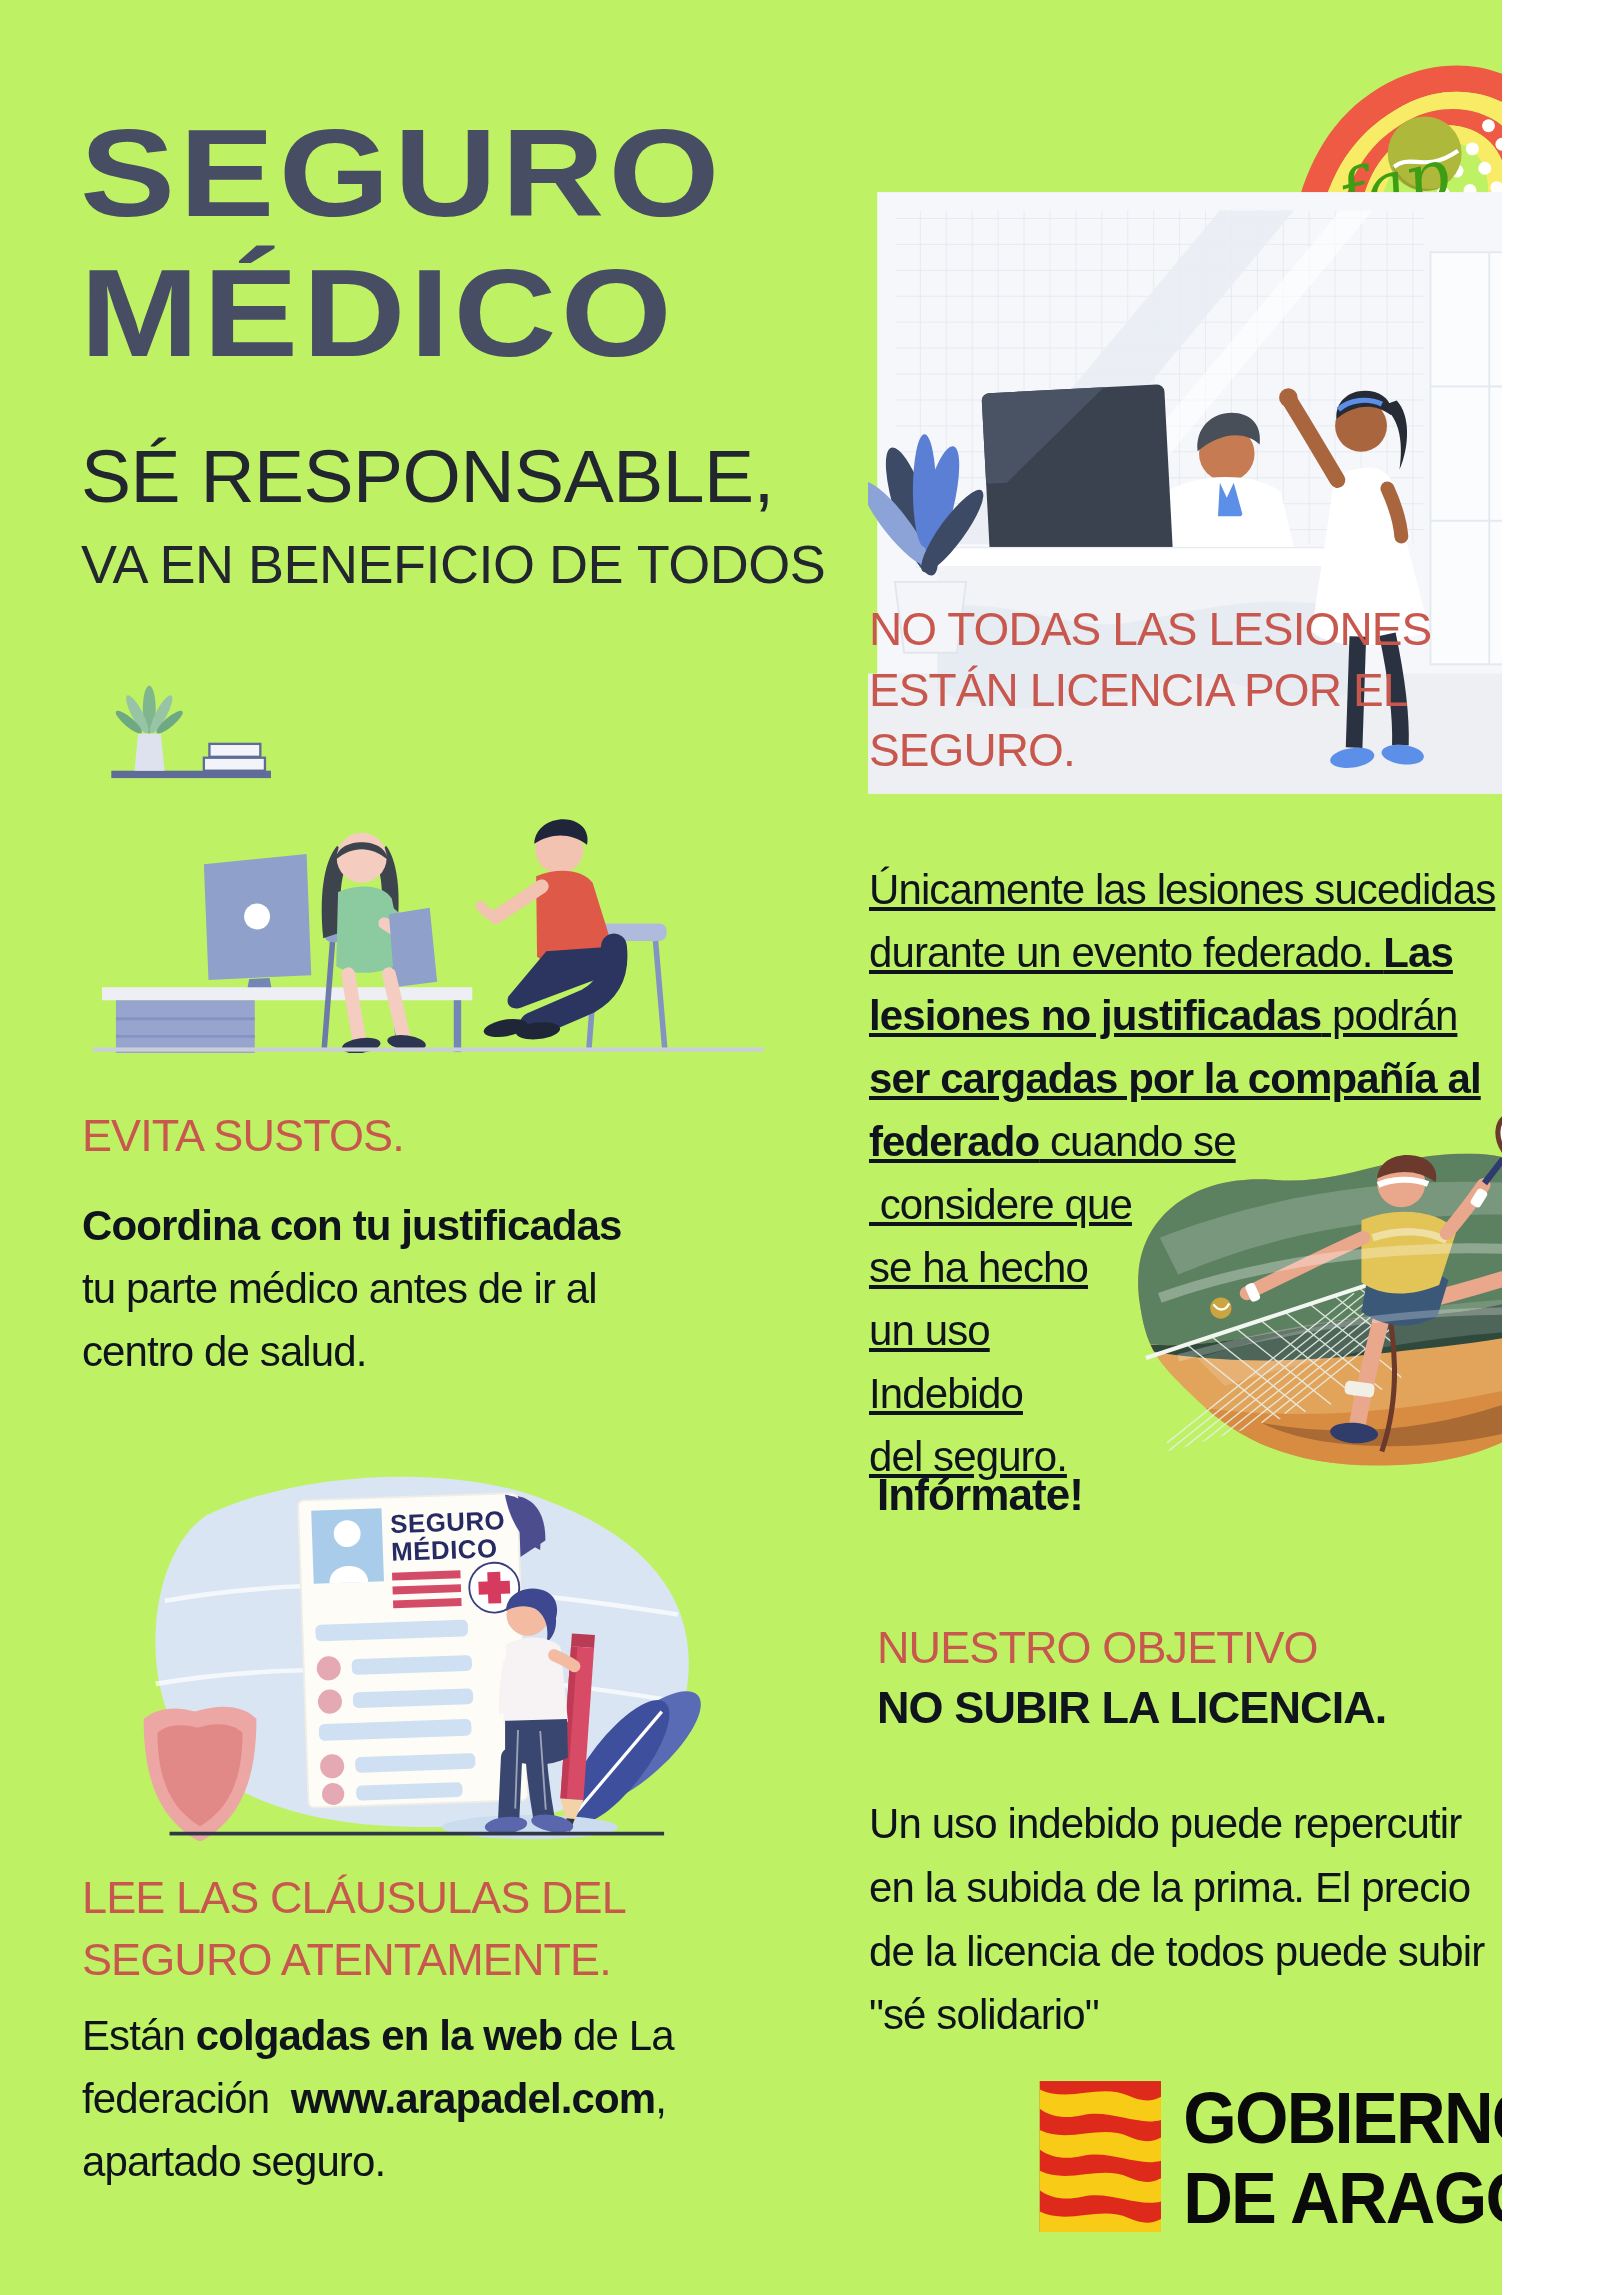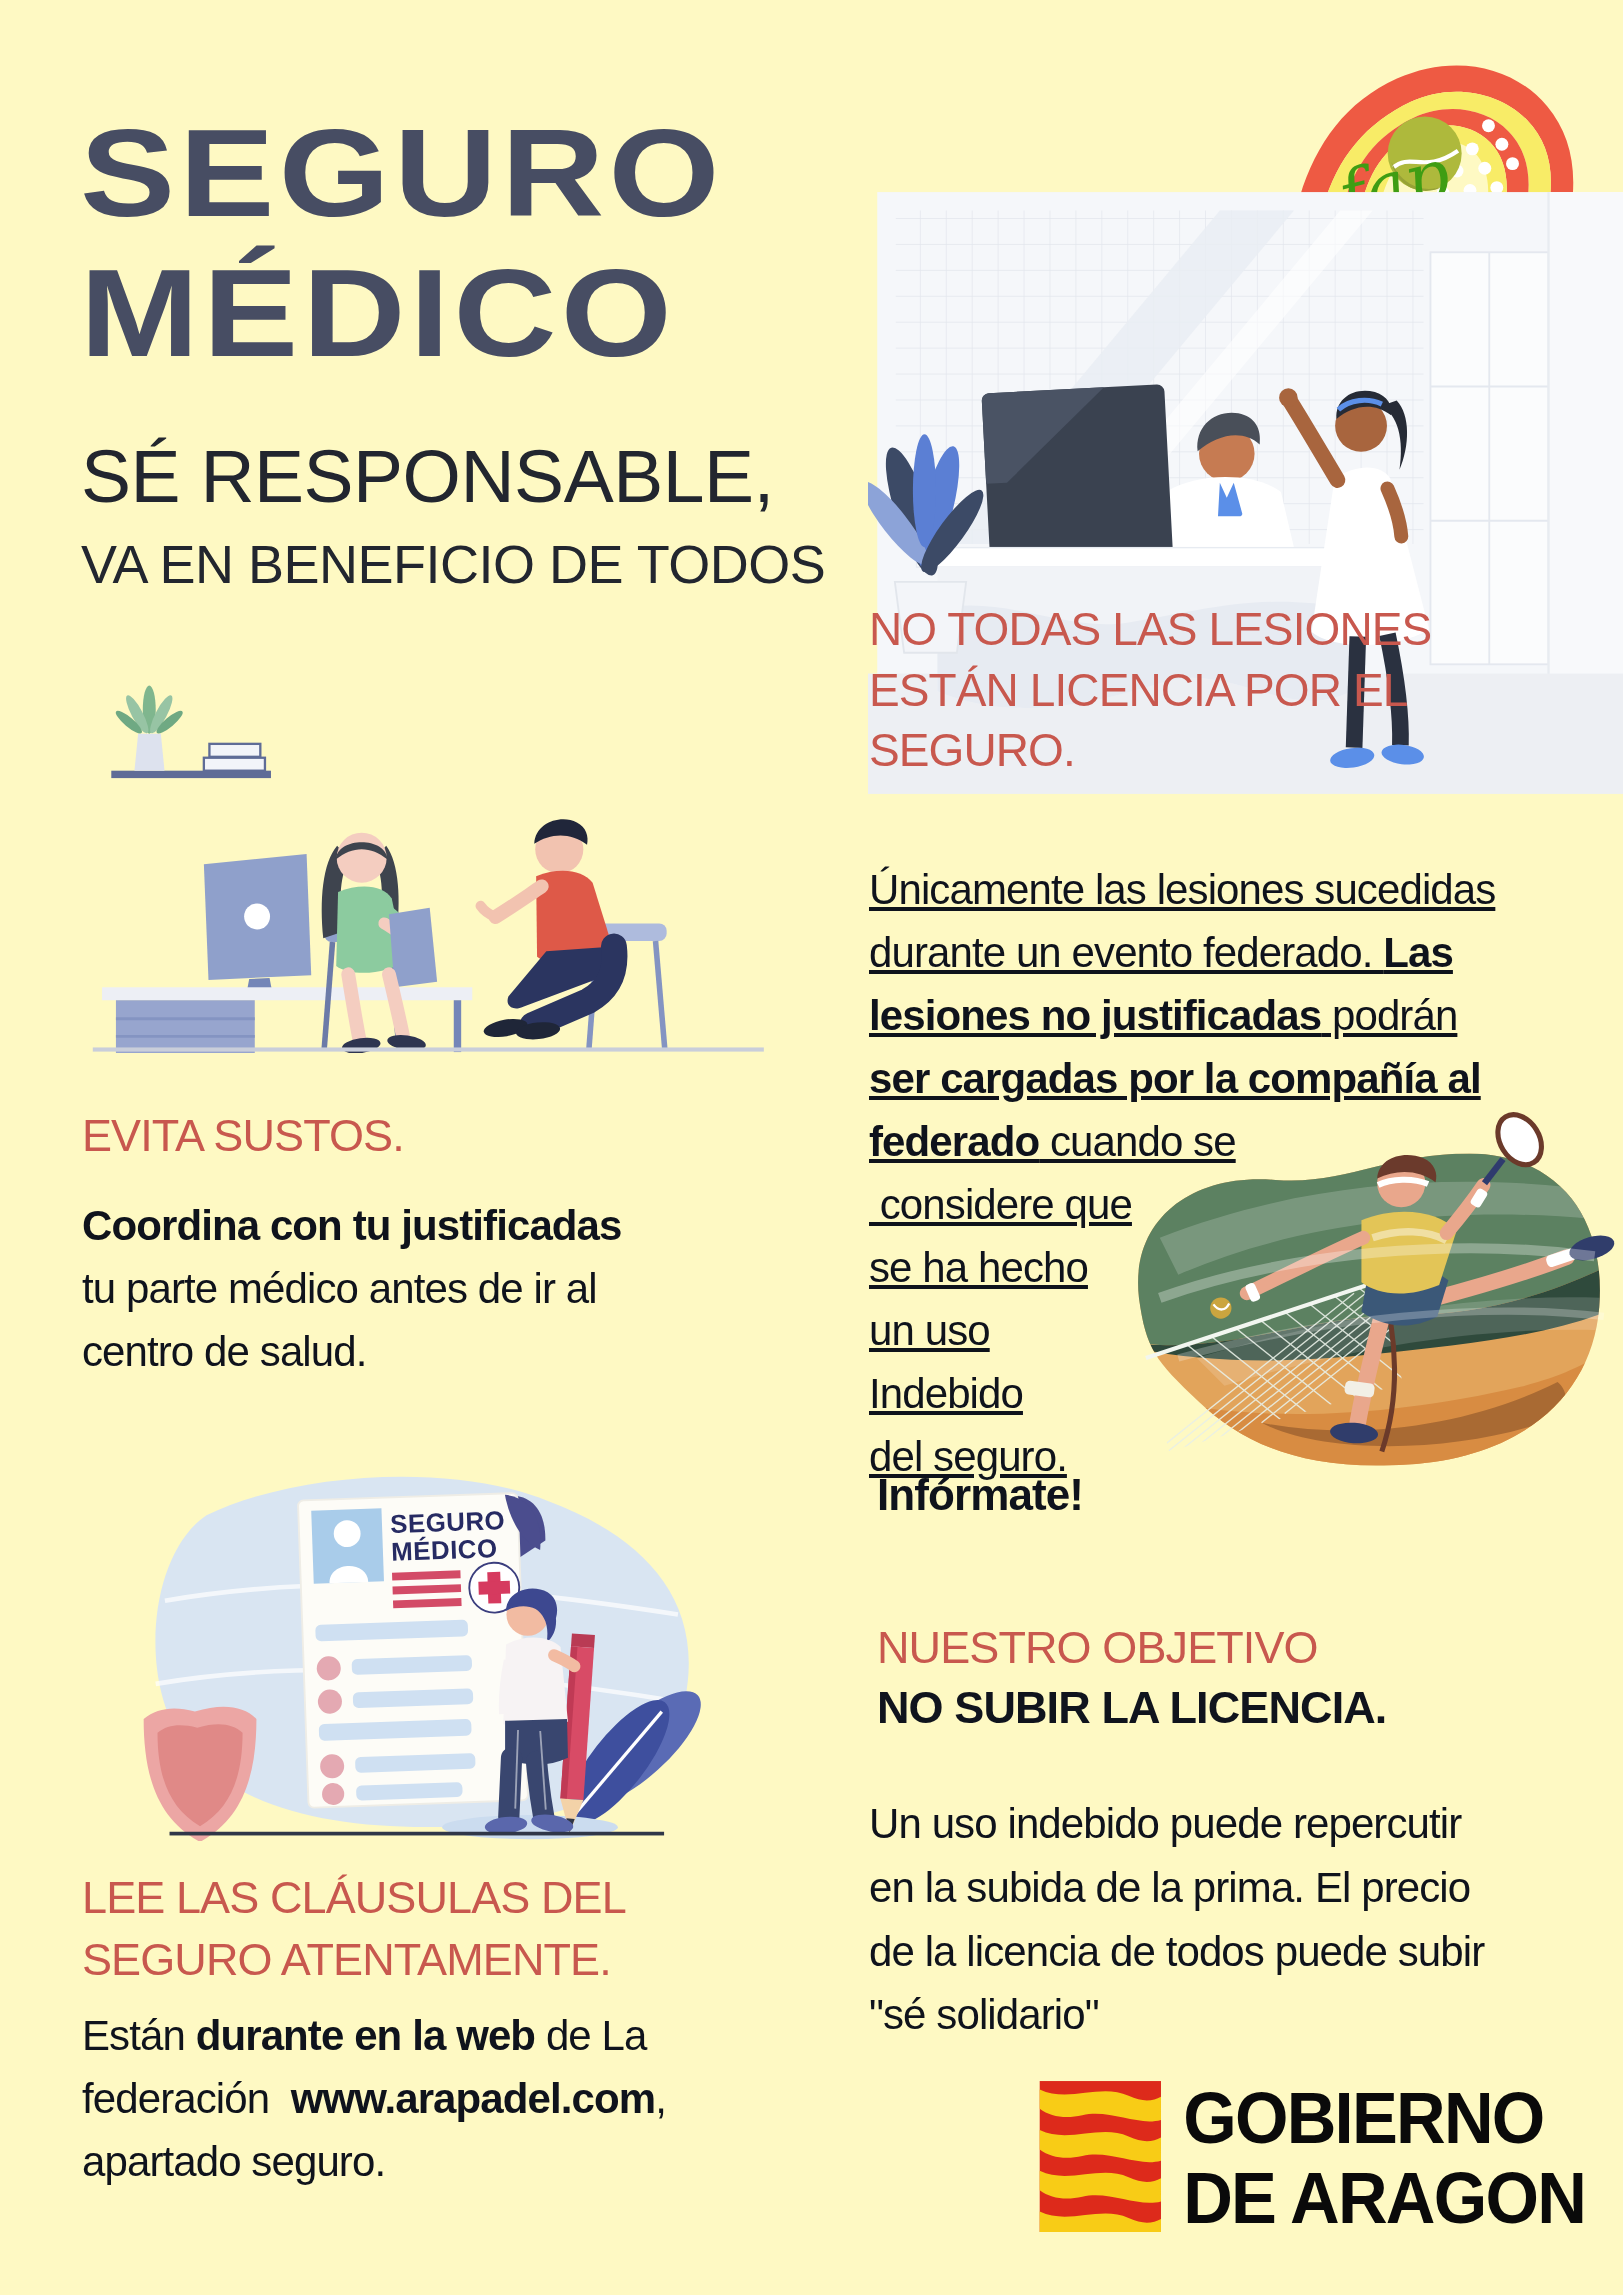--- a/index.html
+++ b/index.html
@@ -1,16 +1,16 @@
 <!DOCTYPE html>
 <html style="font-size:7.4px"><head>
 <meta charset="utf-8">
 <style>
   html,body{margin:0;padding:0;background:#fff;}
-  .poster{position:relative;width:1623px;height:2295px;background:#fef9c3;overflow:hidden;
+  .poster{position:relative;width:1502px;height:2295px;background:#bef264;overflow:hidden;
           font-family:"Liberation Sans",sans-serif;color:#10141D;}
   .abs{position:absolute;}
   .nowrap{white-space:nowrap;}
   
   .main-title{left:80px;top:104px;font-size:124px;font-weight:700;color:#474D63;
               line-height:1.125;letter-spacing:3.7px;transform:scaleX(1.15);transform-origin:left top;}
   .subtitle1{left:81px;top:433px;font-size:75px;color:#22262F;letter-spacing:-0.5px;}
   .subtitle2{left:81px;top:533px;font-size:54px;color:#22262F;letter-spacing:-0.5px;}
   
   .h-red{font-weight:400;color:#C8584E;letter-spacing:-0.9px;}
@@ -166,21 +166,21 @@
       <ellipse cx="858" cy="786" rx="46" ry="18" fill="#5A67AC" transform="rotate(-6 858 786)"></ellipse>
       <ellipse cx="958" cy="782" rx="46" ry="18" fill="#5A67AC" transform="rotate(10 958 782)"></ellipse>
     </g>
     <rect x="130" y="800" width="1070" height="8" fill="#303748"></rect>
   </svg>
 
   <div class="abs h-red lee-h nowrap">
     <span style="display:block">LEE LAS CLÁUSULAS DEL</span>
     <span style="display:block">SEGURO ATENTAMENTE.</span>
   </div>
-  <div class="abs body-txt body2"><span>Están </span><strong>durante en la web</strong><span> de La</span><br><span>federación&nbsp; </span><strong>www.arapadel.com</strong><span>,</span><br><span>apartado seguro.</span></div>
+  <div class="abs body-txt body2"><span>Están </span><strong>colgadas en la web</strong><span> de La</span><br><span>federación&nbsp; </span><strong>www.arapadel.com</strong><span>,</span><br><span>apartado seguro.</span></div>
 
   <svg class="abs" style="left:1272px;top:37px" width="310" height="208" viewBox="0 0 670 450">
     <g>
       <path d="M60,345 C95,230 160,140 270,90 C390,36 520,60 595,150 C655,222 668,320 630,445 L575,445 C620,330 610,240 552,180 C490,116 385,100 300,140 C205,185 140,260 110,370 Z" fill="#EE5A43"></path>
       <path d="M110,370 C140,260 205,185 300,140 C385,100 490,116 552,180 C610,240 620,330 575,445 L530,445 C570,330 560,255 512,205 C462,152 375,142 305,175 C228,212 175,275 152,375 Z" fill="#F8EC67"></path>
       <path d="M152,375 C175,275 228,212 305,175 C375,142 462,152 512,205 C560,255 570,330 530,445 L488,445 C520,335 512,270 472,228 C432,186 362,180 305,208 C245,238 205,295 190,380 Z" fill="#EE5A43"></path>
       <path d="M190,380 C205,295 245,238 305,208 C362,180 432,186 472,228 C512,270 520,335 488,445 L452,445 C478,340 470,285 440,252 C408,220 355,216 312,240 C268,265 240,315 230,385 Z" fill="#F8EC67"></path>
       <g fill="#FFFFFF">
         <circle cx="468" cy="192" r="14"></circle>
           <circle cx="497" cy="232" r="14"></circle>

